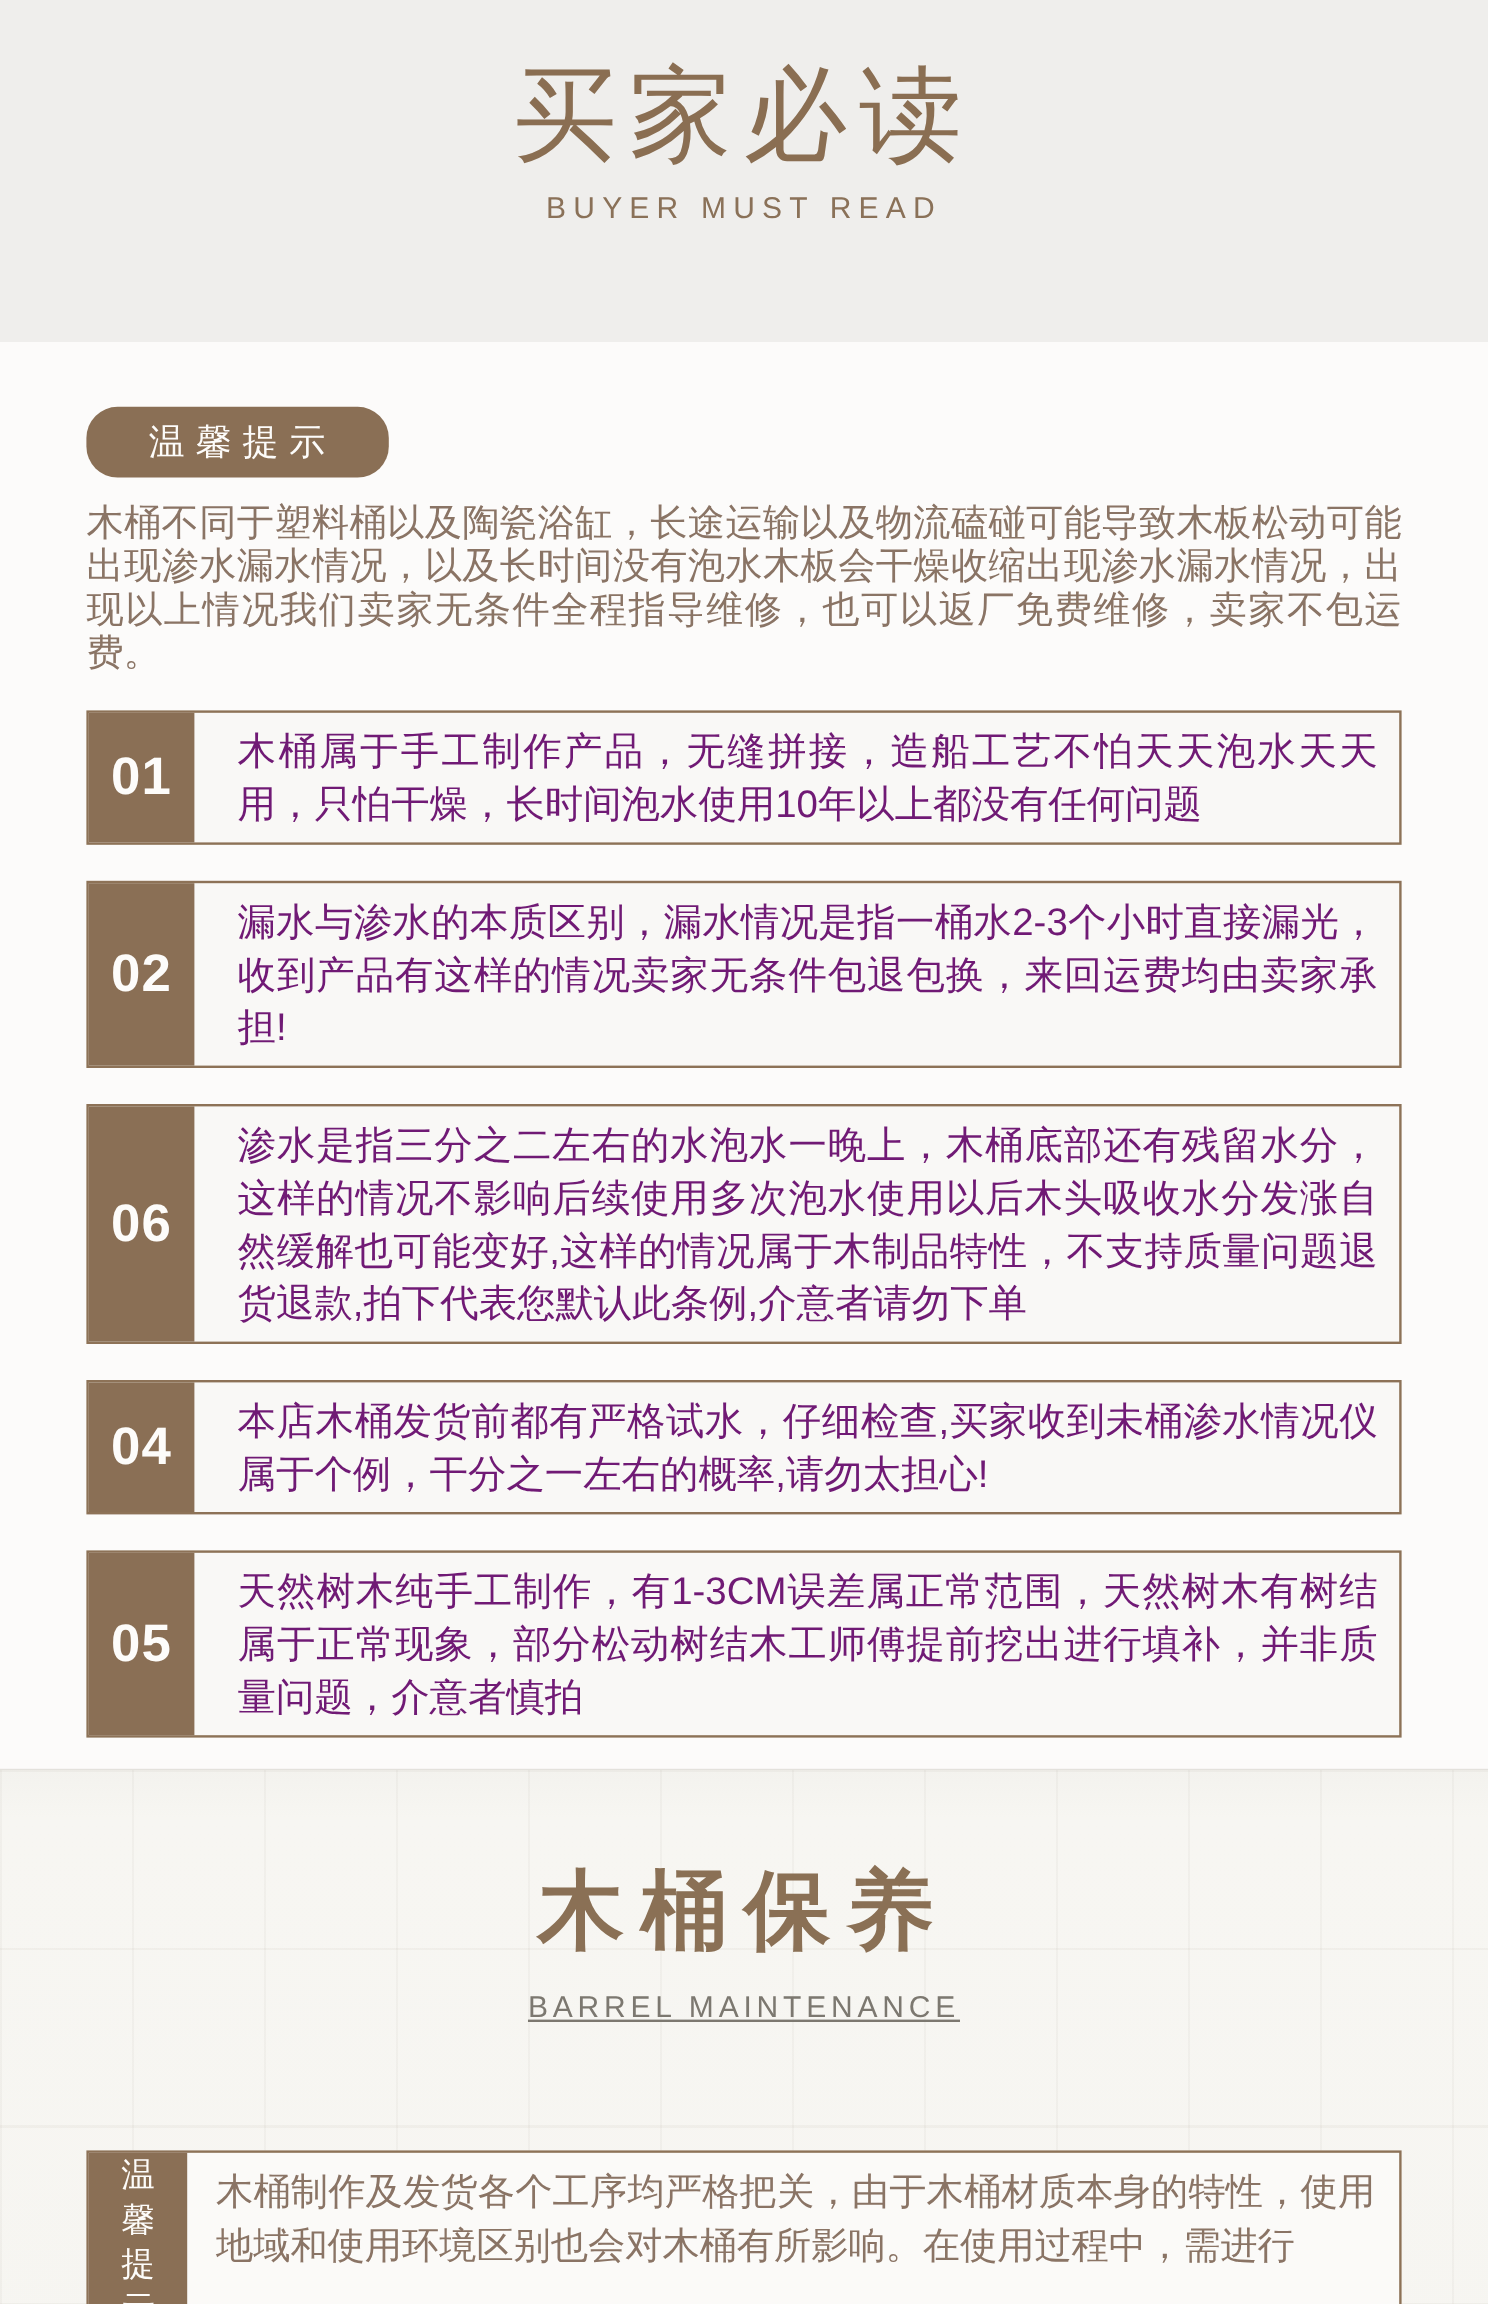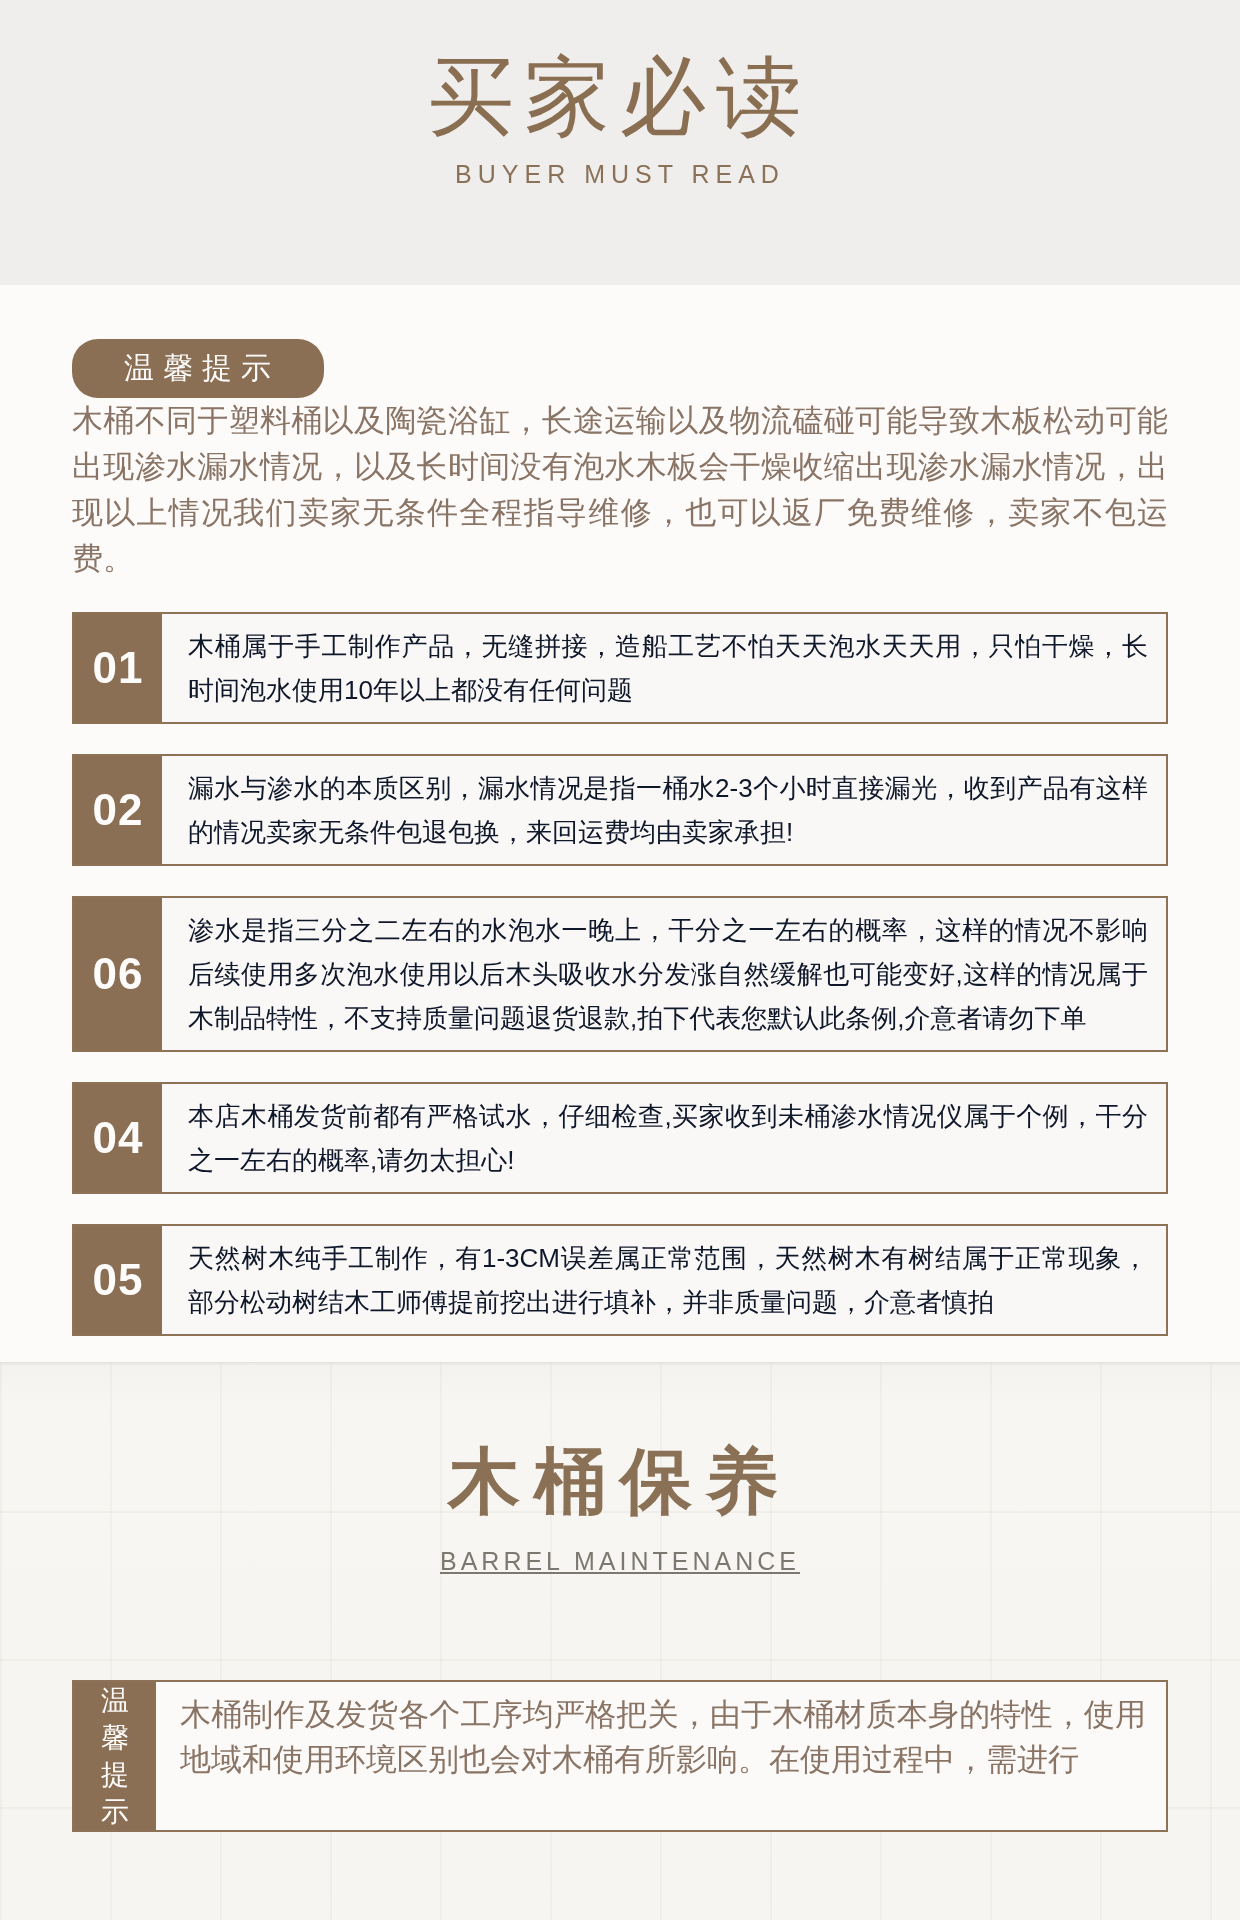--- a/index.html
+++ b/index.html
@@ -22,36 +22,36 @@
     font-weight:400;
   }
   
   .content{ padding:0 72px; }
   .badge{
     margin-top:54px; display:inline-block; background:#8a6f55; color:#fdfcfa;
     font-size:30px; letter-spacing:9px; padding:9px 44px 9px 52px;
     border-radius:26px;
   }
   .lead{
-    font-size:31px; line-height:46px; color:#8a7465;
+    margin-top:20px; font-size:31px; line-height:36px; color:#8a7465;
     text-align:justify;
   }
   
   .item{
     display:flex; align-items:stretch; border:2px solid #8d7257;
     background:#f9f8f6; margin-top:30px;
   }
   .item-num{
     flex:0 0 88px; background:#8a6f55; color:#fdfcfa; display:flex;
     align-items:center; justify-content:center; font-size:44px;
     letter-spacing:1px; font-weight:700;
   }
   .item-text{
-    padding:10px 18px 10px 26px; font-size:26px; line-height:44px;
-    color:#0f172a; text-align:justify; flex:1;
+    padding:10px 18px 10px 36px; font-size:32px; line-height:44px;
+    color:#701a75; text-align:justify; flex:1;
   }
   
   .wood{
     margin-top:26px; height:580px; border-top:1px solid #e3e1dc;
     background:
       repeating-linear-gradient(180deg, rgba(150,140,122,0.07) 0 2px, rgba(0,0,0,0) 2px 148px),
       repeating-linear-gradient(90deg, rgba(120,110,95,0.05) 0 2px, rgba(0,0,0,0) 2px 110px),
       linear-gradient(180deg,#f3f2ee 0,#f7f6f2 40px,#f6f5f1 100%);
     text-align:center; padding-top:66px;
   }
@@ -98,21 +98,21 @@
     <div class="item">
       <div class="item-num">01</div>
       <div class="item-text">木桶属于手工制作产品，无缝拼接，造船工艺不怕天天泡水天天用，只怕干燥，长时间泡水使用10年以上都没有任何问题</div>
     </div>
     <div class="item">
       <div class="item-num">02</div>
       <div class="item-text">漏水与渗水的本质区别，漏水情况是指一桶水2-3个小时直接漏光，收到产品有这样的情况卖家无条件包退包换，来回运费均由卖家承担!</div>
     </div>
     <div class="item">
       <div class="item-num">06</div>
-      <div class="item-text">渗水是指三分之二左右的水泡水一晚上，干分之一左右的概率，这样的情况不影响后续使用多次泡水使用以后木头吸收水分发涨自然缓解也可能变好,这样的情况属于木制品特性，不支持质量问题退货退款,拍下代表您默认此条例,介意者请勿下单</div>
+      <div class="item-text">渗水是指三分之二左右的水泡水一晚上，木桶底部还有残留水分，这样的情况不影响后续使用多次泡水使用以后木头吸收水分发涨自然缓解也可能变好,这样的情况属于木制品特性，不支持质量问题退货退款,拍下代表您默认此条例,介意者请勿下单</div>
     </div>
     <div class="item">
       <div class="item-num">04</div>
       <div class="item-text">本店木桶发货前都有严格试水，仔细检查,买家收到未桶渗水情况仪属于个例，干分之一左右的概率,请勿太担心!</div>
     </div>
     <div class="item">
       <div class="item-num">05</div>
       <div class="item-text">天然树木纯手工制作，有1-3CM误差属正常范围，天然树木有树结属于正常现象，部分松动树结木工师傅提前挖出进行填补，并非质量问题，介意者慎拍</div>
     </div>
   </div>

